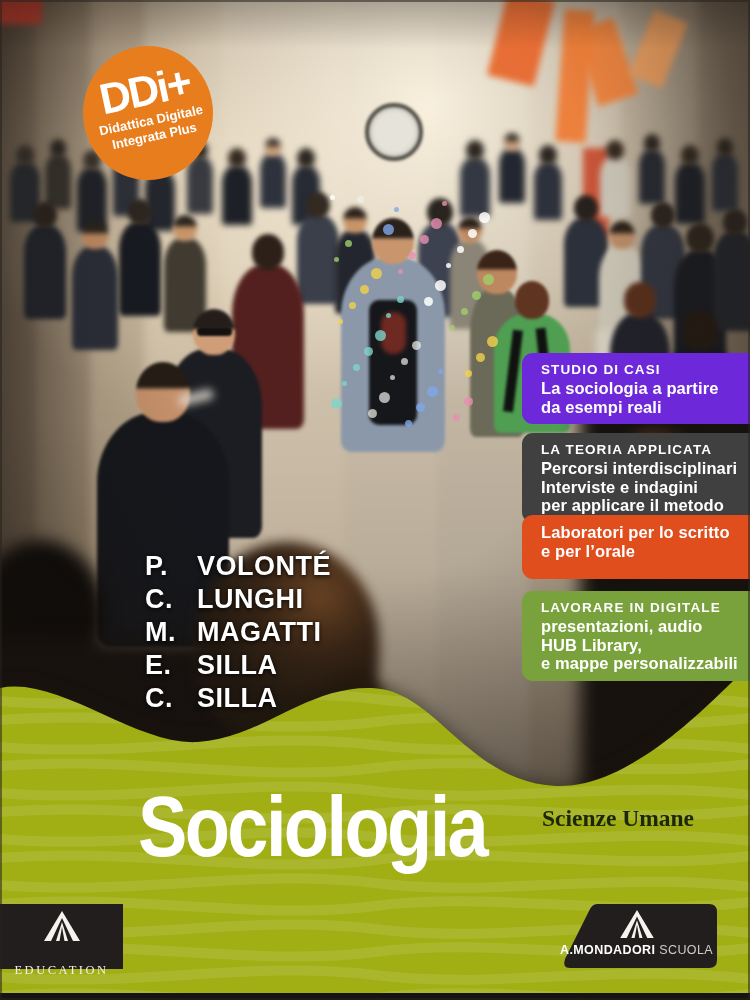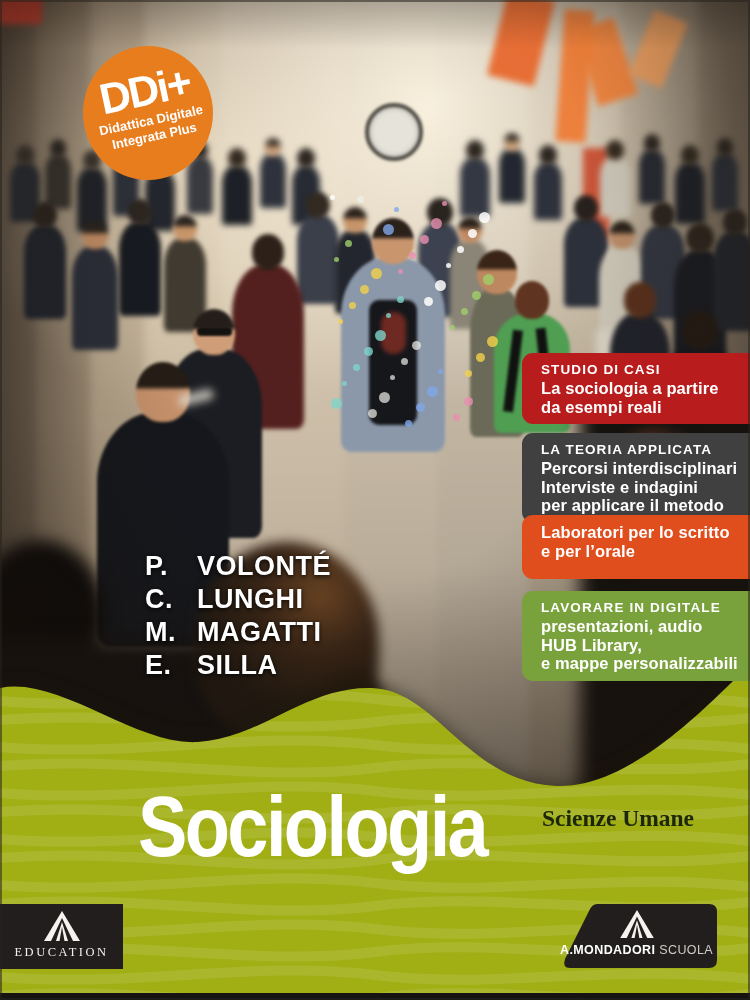--- a/index.html
+++ b/index.html
@@ -41,21 +41,21 @@
   
   .wave-svg{position:absolute;left:0;top:650px;z-index:4;filter:drop-shadow(0 -5px 7px rgba(25,22,10,.35));}
   .band-title{position:absolute;left:138px;top:783px;z-index:7;color:#fff;font-size:86px;font-weight:bold;
               letter-spacing:-3px;line-height:86px;transform:scaleX(.86);transform-origin:left top;white-space:nowrap;}
   .band-sub{position:absolute;right:32px;top:806px;width:200px;z-index:7;text-align:center;
             font-family:"Liberation Serif","DejaVu Serif",serif;font-weight:bold;
             font-size:23.5px;line-height:25px;color:#1c2608;}
   
   .pub-left{position:absolute;left:0;top:904px;width:123px;height:65px;background:#211e1d;z-index:7;text-align:center;}
   .pub-left-label{font-family:"Liberation Serif","DejaVu Serif",serif;font-size:12.5px;letter-spacing:2.5px;
-                  color:#f2f0ec;margin-top:0;}
+                  color:#f2f0ec;margin-top:18px;}
   .pub-right{position:absolute;left:555px;top:903px;width:163px;height:66px;z-index:7;}
   .pub-right-content{position:absolute;left:0;top:0;width:163px;height:66px;text-align:center;}
   .pub-right-label{font-size:12.5px;color:#fff;margin-top:1px;letter-spacing:.4px;white-space:nowrap;}
   .pub-right-label .lt{font-weight:normal;color:#cfcdc9;}
   .bottom-strip{position:absolute;left:0;top:993px;width:750px;height:7px;background:#151412;z-index:7;}
 </style>
 </head>
 <body>
 
 <div class="page">
@@ -241,21 +241,21 @@
         <path d="M-20,302 C120,286 250,318 375,302 S630,318 780,294" fill="none" stroke="rgba(255,255,255,0.10)" stroke-width="10"></path>
         <path d="M-20,325 C120,341 250,309 375,325 S630,309 780,333" fill="none" stroke="rgba(255,255,255,0.10)" stroke-width="10"></path>
         <path d="M-20,348 C120,332 250,364 375,348 S630,364 780,340" fill="none" stroke="rgba(255,255,255,0.10)" stroke-width="10"></path>
         <path d="M-20,371 C120,387 250,355 375,371 S630,355 780,379" fill="none" stroke="rgba(255,255,255,0.10)" stroke-width="10"></path>
         <path d="M-20,394 C120,378 250,410 375,394 S630,410 780,386" fill="none" stroke="rgba(255,255,255,0.10)" stroke-width="10"></path>
         <path d="M-20,417 C120,433 250,401 375,417 S630,401 780,425" fill="none" stroke="rgba(255,255,255,0.10)" stroke-width="10"></path>
       </g>
   </svg>
 
   <div id="tabs">
-      <div class="tab" style="top: 353px; min-height: 67px; background: #b91c1c;">
+      <div class="tab" style="top: 353px; min-height: 67px; background: #6d28d9;">
         <div class="tab-title">STUDIO DI CASI</div>
         <div class="tab-line">La sociologia a partire</div>
         <div class="tab-line">da esempi reali</div>
       </div>
       <div class="tab" style="top: 433px; min-height: 79px; background: #404040;">
         <div class="tab-title">LA TEORIA APPLICATA</div>
         <div class="tab-line">Percorsi interdisciplinari</div>
         <div class="tab-line">Interviste e indagini</div>
         <div class="tab-line">per applicare il metodo</div>
       </div>
@@ -269,20 +269,21 @@
         <div class="tab-line">HUB Library,</div>
         <div class="tab-line">e mappe personalizzabili</div>
       </div>
     </div>
 
   <div class="authors" id="authors">
       <div class="author-row"><span class="author-ini">P.</span><span>VOLONTÉ</span></div>
       <div class="author-row"><span class="author-ini">C.</span><span>LUNGHI</span></div>
       <div class="author-row"><span class="author-ini">M.</span><span>MAGATTI</span></div>
       <div class="author-row"><span class="author-ini">E.</span><span>SILLA</span></div>
+      <div class="author-row"><span class="author-ini">C.</span><span>SILLA</span></div>
     </div>
 
   <div class="band-title">Sociologia</div>
   <div class="band-sub">
     <div>Scienze Umane</div>
   </div>
 
   <div class="pub-left">
     <svg width="36" height="30" viewBox="0 0 36 30" style="margin-top:7px">
       <polygon points="18,0 36,30 0,30" fill="#f5f3ef"></polygon>

